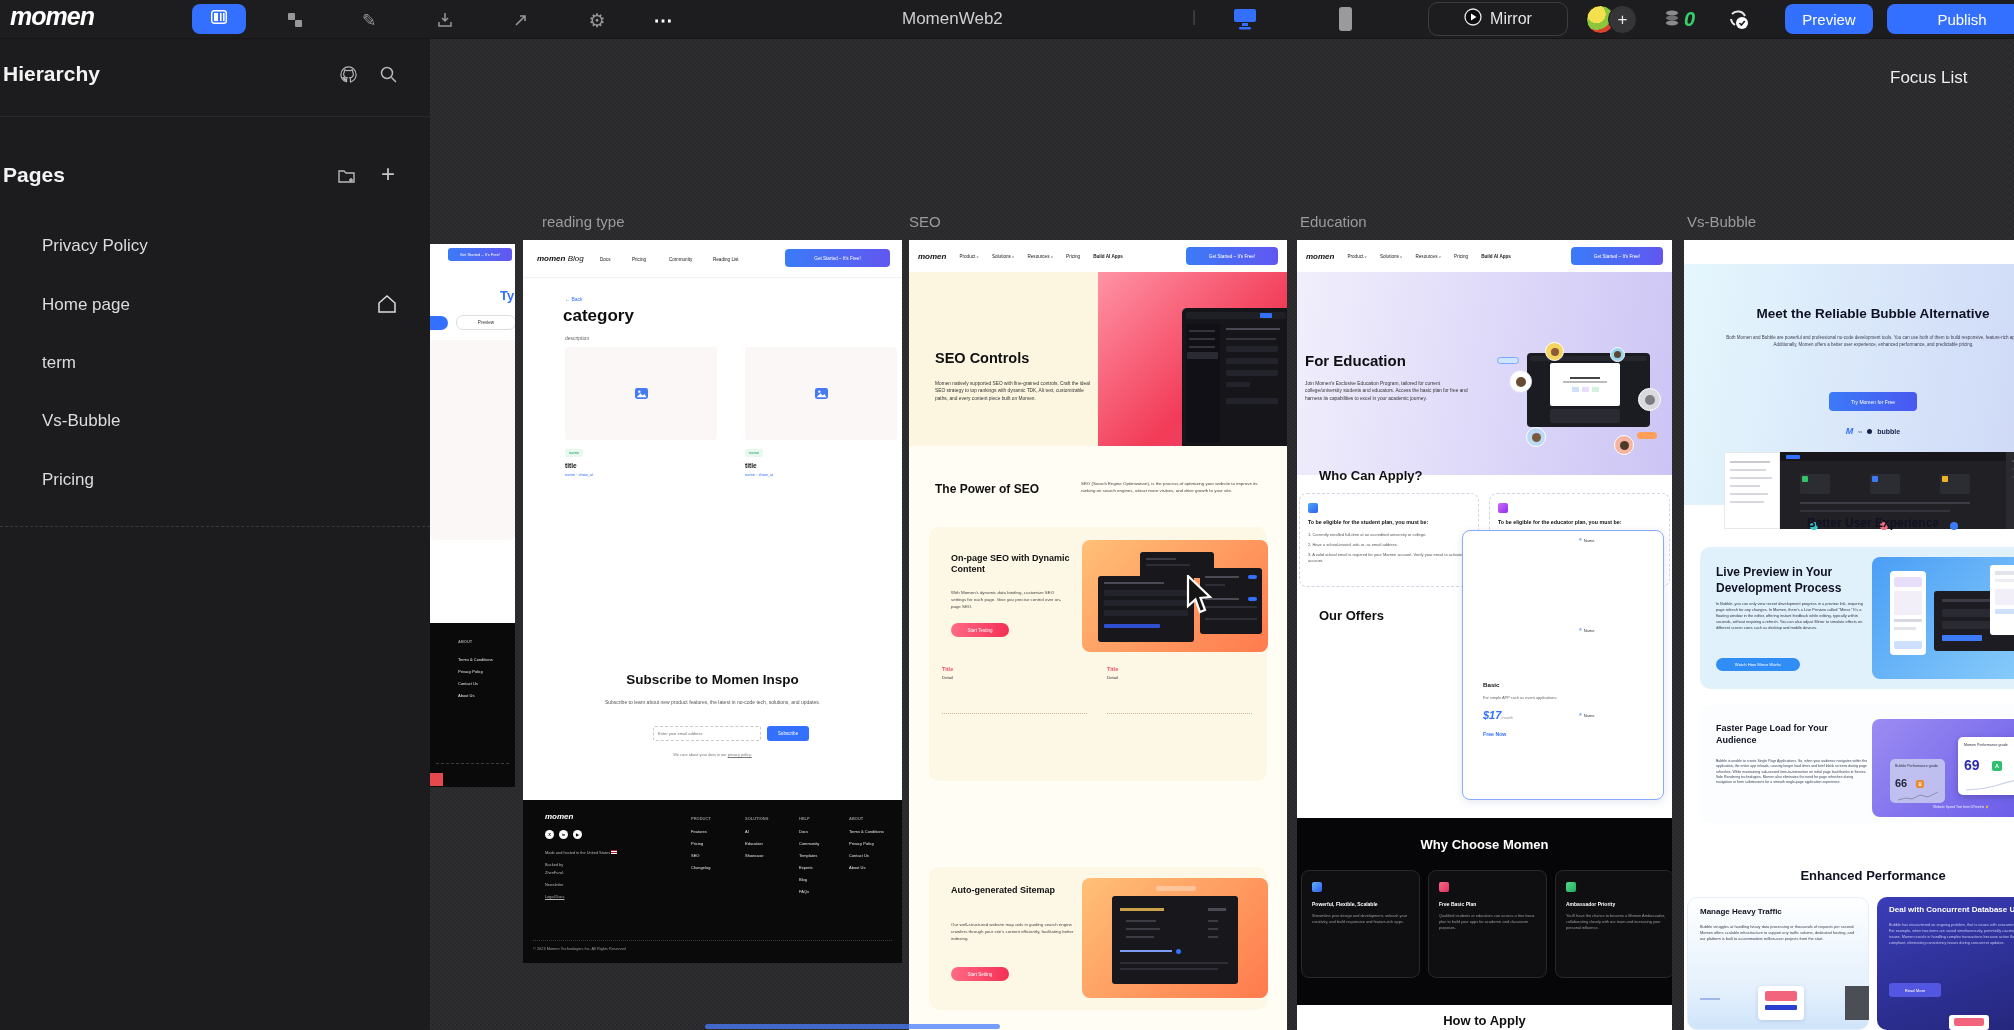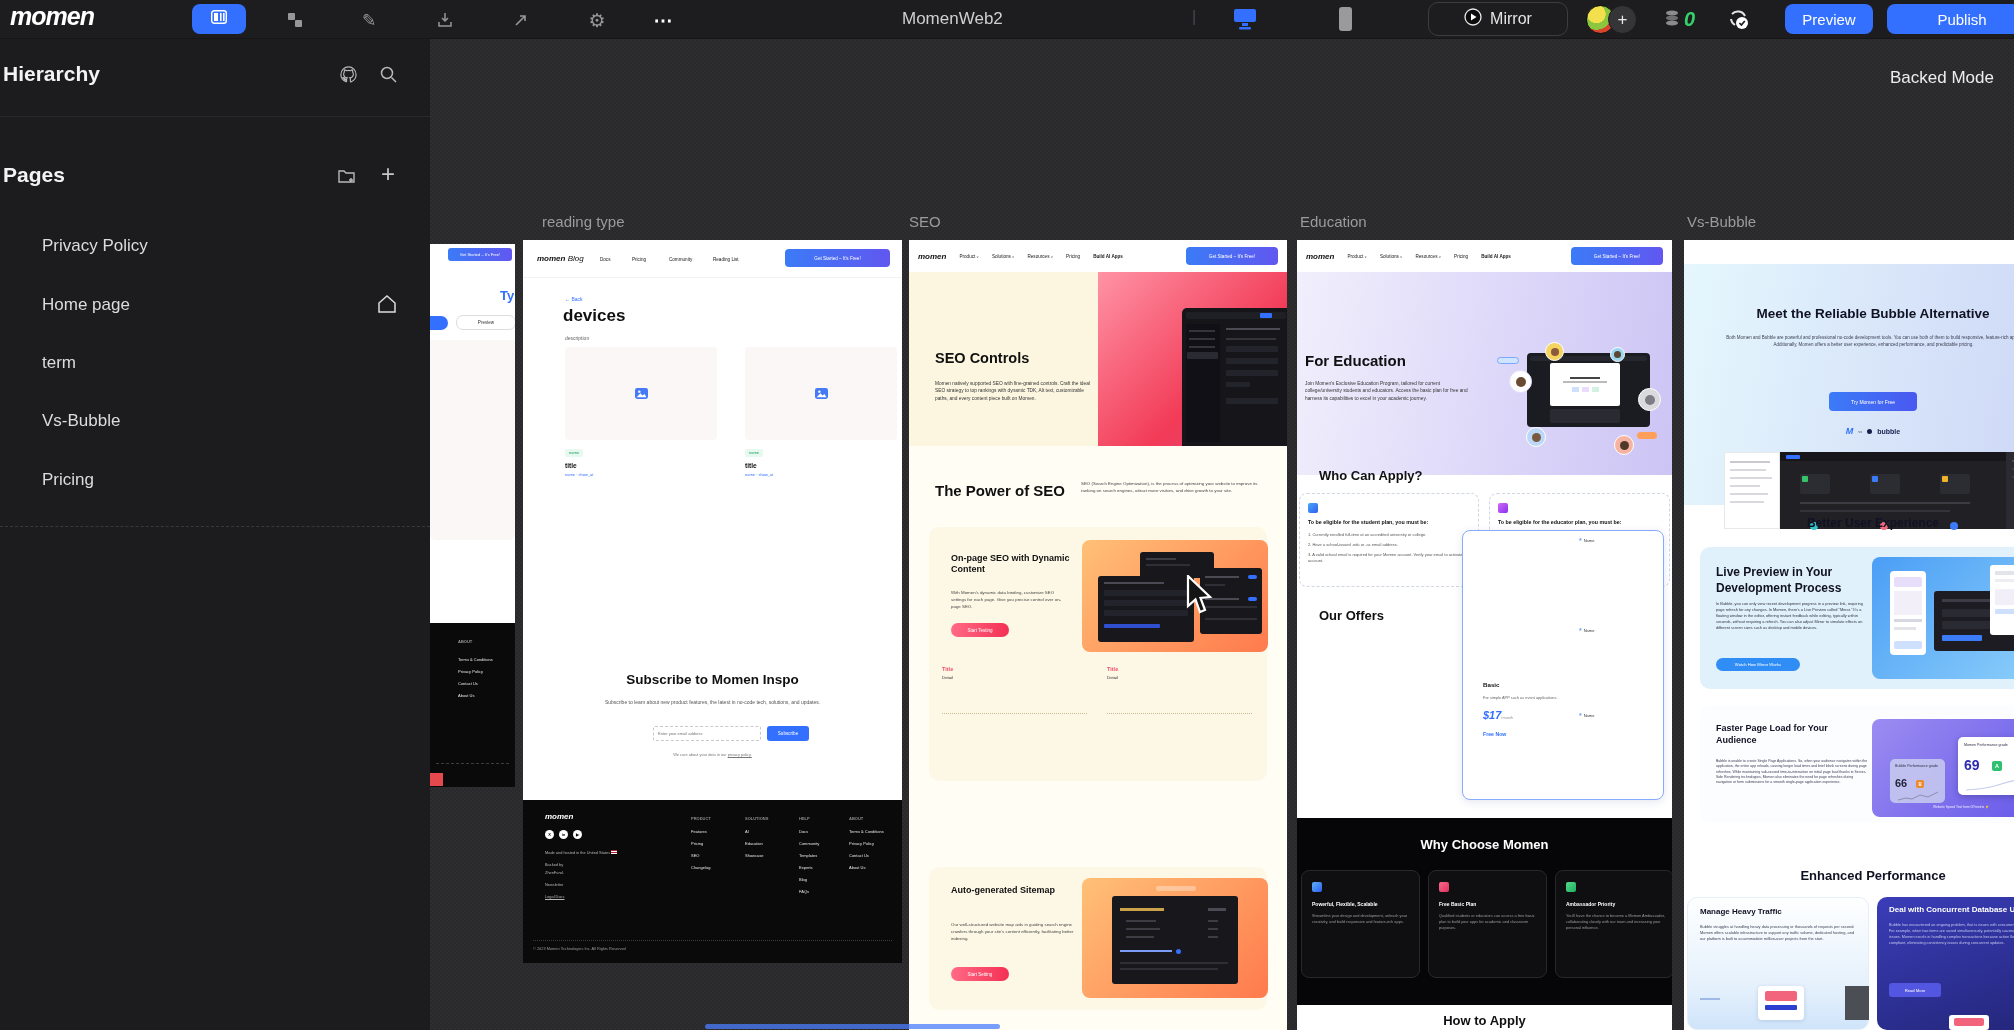--- a/index.html
+++ b/index.html
@@ -148,21 +148,21 @@
     <div class="a pg" style="top:257px"><span>Home page</span></div>
     <div class="a" style="left:376px;top:255px"><svg width="22" height="22" viewBox="0 0 22 22">
           <path d="M3 10 L11 3 L19 10 V19 H3 Z" fill="none" stroke="#dcdcde" stroke-width="1.5"></path>
         </svg></div>
     <div class="a pg" style="top:315px"><span>term</span></div>
     <div class="a pg" style="top:373px"><span>Vs-Bubble</span></div>
     <div class="a pg" style="top:432px"><span>Pricing</span></div>
     <div class="a" style="left:0;top:488px;width:430px;border-top:1px dashed #39393c"></div>
   </div>
 
-  <div class="a" style="left:1890px;top:68px;color:#ededef;font-size:17px;z-index:25">Backed Mode</div>
+  <div class="a" style="left:1890px;top:68px;color:#ededef;font-size:17px;z-index:25">Focus List</div>
   <div class="a" style="left:705px;top:1024px;width:295px;height:5px;border-radius:3px;background:#4a7dff;opacity:.75;z-index:25"></div>
 
   <div class="a lbl" style="left:542px;top:213px">reading type</div>
   <div class="a lbl" style="left:909px;top:213px">SEO</div>
   <div class="a lbl" style="left:1300px;top:213px">Education</div>
   <div class="a lbl" style="left:1687px;top:213px">Vs-Bubble</div>
 
   <div class="ab" style="left:430px;top:244px;width:85px;height:543px">
     <div class="a grad-blue" style="left:18px;top:4px;width:64px;height:13px;border-radius:3px;font-size:4px">Get Started – It's Free!</div>
     <div class="a" style="left:70px;top:44px;color:#3370ff;font-size:13px;font-weight:bold">Type</div>
@@ -183,21 +183,21 @@
   <div class="ab" style="left:523px;top:240px;width:379px;height:723px">
     <div class="a" style="left:0;top:0;width:379px;height:38px;background:#fff;border-bottom:1px solid #f2f2f2">
       <span class="a" style="left:14px;top:14px;font-size:8px;font-weight:bold;font-style:italic;color:#101012"><span>momen</span> <span style="font-weight:400">Blog</span></span>
       <span class="a" style="left:77px;top:17px;font-size:4.6px;color:#18181a">Docs</span>
       <span class="a" style="left:109px;top:17px;font-size:4.6px;color:#18181a">Pricing</span>
       <span class="a" style="left:146px;top:17px;font-size:4.6px;color:#18181a">Community</span>
       <span class="a" style="left:190px;top:17px;font-size:4.6px;color:#18181a">Reading List</span>
       <div class="a grad-blue" style="right:12px;top:9px;width:105px;height:18px;border-radius:4px;font-size:4.6px">Get Started – It's Free!</div>
     </div>
     <div class="a" style="left:42px;top:56px;color:#3370ff;font-size:5px">← Back</div>
-    <div class="a" style="left:40px;top:66px;font-size:17px;font-weight:bold;color:#0f0f10">devices</div>
+    <div class="a" style="left:40px;top:66px;font-size:17px;font-weight:bold;color:#0f0f10">category</div>
     <div class="a" style="left:42px;top:95px;font-size:5px;color:#666">description</div>
 
     <div class="a" style="left:42px;top:107px;width:152px">
       <div class="dotph" style="width:152px;height:93px;border-radius:4px;display:flex;align-items:center;justify-content:center">
         <svg width="13" height="11" viewBox="0 0 12 10">
             <rect width="12" height="10" rx="2" fill="#4579f5"></rect>
             <circle cx="4" cy="3.3" r="1.1" fill="#fff"></circle>
             <path d="M1.5 8.5 L5 4.8 L7 6.8 L8.8 5.4 L10.5 8.5 Z" fill="#fff"></path>
           </svg>
       </div>
@@ -297,21 +297,21 @@
           <div class="a" style="left:44px;top:38px;width:52px;height:6px;background:#23232b;border-radius:1px"></div>
           <div class="a" style="left:44px;top:50px;width:52px;height:6px;background:#23232b;border-radius:1px"></div>
           <div class="a" style="left:44px;top:62px;width:52px;height:6px;background:#23232b;border-radius:1px"></div>
           <div class="a" style="left:44px;top:74px;width:24px;height:5px;background:#23232b;border-radius:1px"></div>
           <div class="a" style="left:44px;top:90px;width:52px;height:6px;background:#23232b;border-radius:1px"></div>
         </div>
       </div>
       <div class="a" style="left:26px;top:78px;font-size:14.5px;font-weight:bold;color:#101010">SEO Controls</div>
       <div class="a" style="left:26px;top:108px;width:163px;font-size:4.8px;line-height:1.55;color:#333">Momen natively supported SEO with fine-grained controls. Craft the ideal SEO strategy to top rankings with dynamic TDK, Alt text, customizable paths, and every content piece built on Momen.</div>
     </div>
-    <div class="a" style="left:26px;top:242px;font-size:15px;font-weight:bold;color:#101010">The Power of SEO</div>
+    <div class="a" style="left:26px;top:242px;font-size:12px;font-weight:bold;color:#101010">The Power of SEO</div>
     <div class="a" style="left:172px;top:240px;width:186px;font-size:4.4px;line-height:1.6;color:#444">SEO (Search Engine Optimization), is the process of optimizing your website to improve its ranking on search engines, attract more visitors, and drive growth to your site.</div>
 
     <div class="a" style="left:20px;top:627px;width:338px;height:143px;background:#fdf8e6;border-radius:10px">
       <div class="a" style="left:22px;top:18px;width:110px;font-size:9px;font-weight:bold;color:#101010;line-height:1.25">Auto-generated Sitemap</div>
       <div class="a" style="left:22px;top:54px;width:125px;font-size:4.4px;line-height:1.6;color:#444">Our well-structured website map aids in guiding search engine crawlers through your site's content efficiently, facilitating better indexing.</div>
       <div class="a grad-pink" style="left:22px;top:100px;width:58px;height:14px;border-radius:7px;font-size:4.5px">Start Setting</div>
       <div class="a" style="left:153px;top:11px;width:186px;height:120px;border-radius:8px;background:linear-gradient(135deg,#ffc077,#ff7a4d)">
         <div class="a" style="left:74px;top:8px;width:40px;height:5px;background:#ffffff55;border-radius:2px"></div>
         <div class="a" style="left:30px;top:18px;width:126px;height:88px;background:#17171c;border-radius:3px">
           <div class="a" style="left:8px;top:12px;width:44px;height:2.6px;background:#c9a24a"></div>

